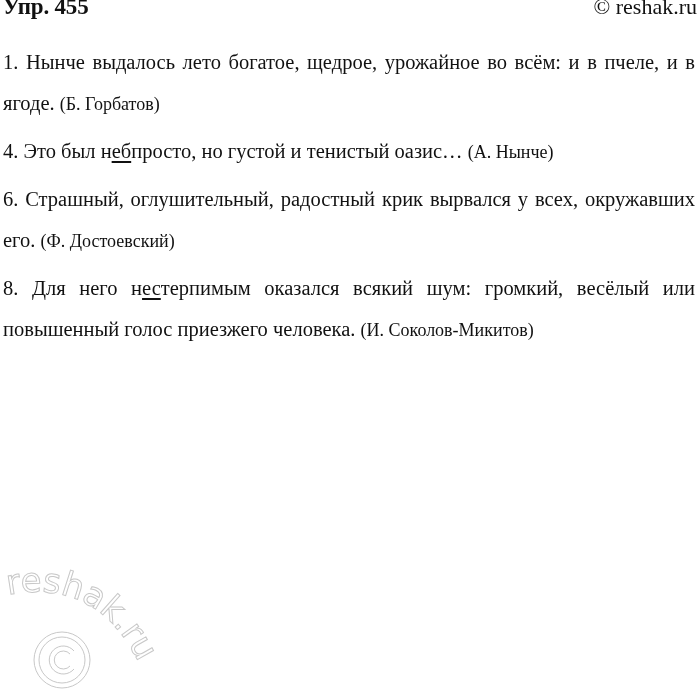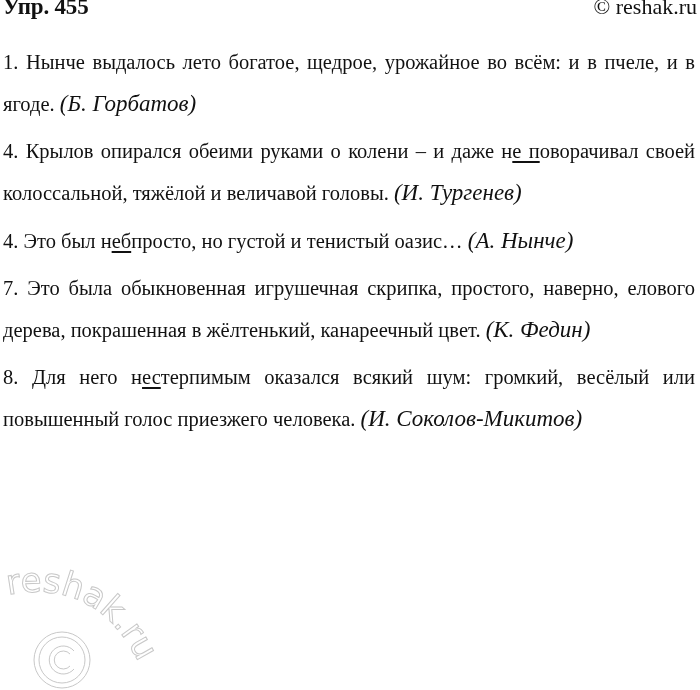--- a/index.html
+++ b/index.html
@@ -20,49 +20,46 @@
     font-size: 22px;
   }
   .content {
     position: absolute; left: 3px; top: 42px; width: 692px;
     font-size: 20.5px; line-height: 41px;
   }
   .para {
     margin: 0 0 6px 0;
     text-align: justify;
   }
-  .author { font-style: italic; font-size: 23px; }
+  .author { font-size: 18px; }
   .ul { text-decoration: underline; text-decoration-thickness: 2px; text-underline-offset: 3px; }
   .watermark {
     position: absolute; left: 0; top: 565px; width: 200px; height: 130px;
     pointer-events: none;
   }
 </style>
 </head>
 <body>
 
 <div class="header">
   <div class="ex-title">Упр. 455</div>
   <div class="copyright">© reshak.ru</div>
 </div>
 
 <div class="content">
   <p class="para">
     <span>1. Нынче выдалось лето богатое, щедрое, урожайное во всём: и в пчеле, и в ягоде.</span>
     <span class="author">(Б. Горбатов)</span>
   </p>
-  <p class="para"><span>4. Крылов опирался обеими руками о колени – и даже н</span><span class="ul">е п</span><span>оворачивал своей колоссальной, тяжёлой и величавой головы.</span>
-    <span class="author">(И. Тургенев)</span>
-  </p>
   <p class="para"><span>4. Это был н</span><span class="ul">еб</span><span>просто, но густой и тенистый оазис…</span>
     <span class="author">(А. Нынче)</span>
   </p>
   <p class="para">
-    <span>7. Это была обыкновенная игрушечная скрипка, простого, наверно, елового дерева, покрашенная в жёлтенький, канареечный цвет.</span>
-    <span class="author">(К. Федин)</span>
+    <span>6. Страшный, оглушительный, радостный крик вырвался у всех, окружавших его.</span>
+    <span class="author">(Ф. Достоевский)</span>
   </p>
   <p class="para"><span>8. Для него н</span><span class="ul">ес</span><span>терпимым оказался всякий шум: громкий, весёлый или повышенный голос приезжего человека.</span>
     <span class="author">(И. Соколов-Микитов)</span>
   </p>
 </div>
 
 <svg class="watermark" viewBox="0 0 200 130" xmlns="http://www.w3.org/2000/svg">
   <defs>
     <path id="wmArc" d="M 8 30 Q 110 10 150 125" fill="none"></path>
   </defs>

